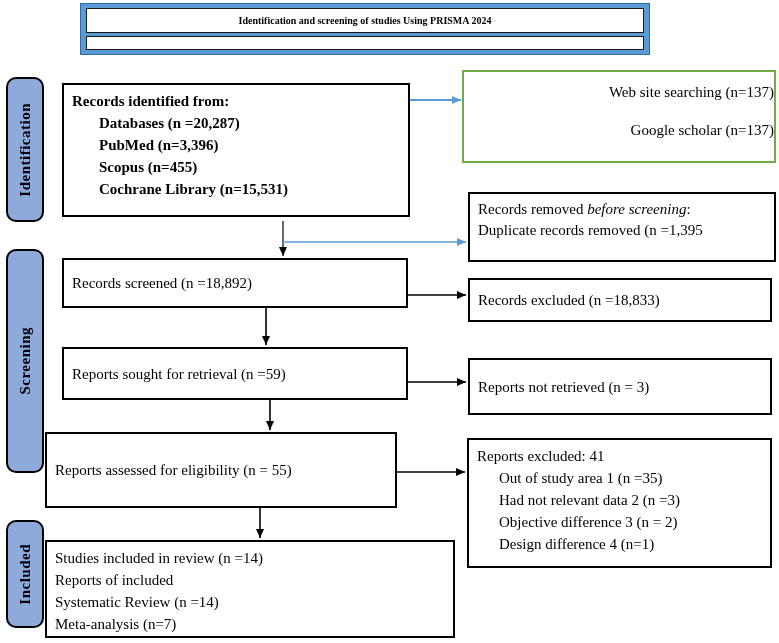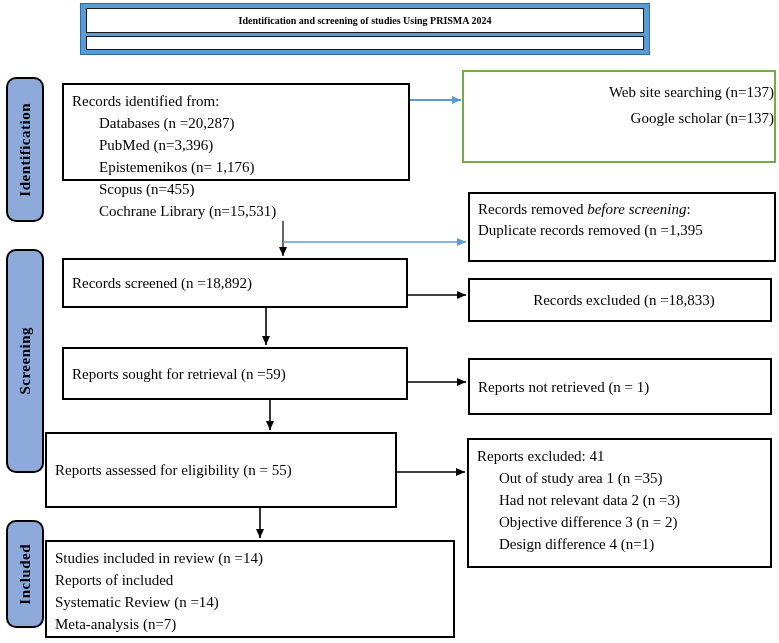--- a/index.html
+++ b/index.html
@@ -33,21 +33,21 @@
   
   .box {
     position:absolute; background:#fff; border:2px solid #000;
     box-sizing:border-box; font-size:15px; line-height:22px;
   }
   .pad { padding:5px 8px; }
   .vcenter { display:flex; align-items:center; padding-left:8px; }
   .indent { padding-left:27px; }
   .indent-sm { padding-left:22px; }
   .center2 { text-align:right; padding-top:9px; }
-  .center2 .gap { margin-top:4px; }
+  .center2 .gap { margin-top:16px; }
   .green { border:2px solid #70AD47; }
   .line { white-space:nowrap; }
   .it { font-style:italic; }
   
   #arrows { position:absolute; left:0; top:0; width:779px; height:643px; pointer-events:none; }
 </style>
 </head>
 <body>
 
 <div id="canvas">
@@ -60,53 +60,52 @@
   <div class="stage" style="top:77px; height:145px;">
     <span>Identification</span>
   </div>
   <div class="stage" style="top:249px; height:224px;">
     <span>Screening</span>
   </div>
   <div class="stage" style="top:520px; height:108px;">
     <span>Included</span>
   </div>
 
-  <div class="box pad" style="left:62px; top:83px; width:348px; height:98px;">
+  <div class="box pad" style="left:62px; top:83px; width:348px; height:134px;font-weight:bold;">
     <div class="line">Records identified from:</div>
     <div class="line indent">Databases (n =20,287)</div>
     <div class="line indent">PubMed (n=3,396)</div>
-    <div class="line indent">Epistemenikos (n= 1,176)</div>
     <div class="line indent">Scopus (n=455)</div>
     <div class="line indent">Cochrane Library (n=15,531)</div>
   </div>
 
   <div class="box green center2" style="left:462px; top:70px; width:314px; height:93px;">
     <div class="line">Web site searching (n=137)</div>
     <div class="line gap">Google scholar (n=137)</div>
   </div>
 
   <div class="box pad" style="left:468px; top:192px; width:308px; height:70px; line-height:21px;">
     <div class="line"><span>Records removed </span><span class="it">before screening</span><span>:</span></div>
     <div class="line">Duplicate records removed (n =1,395</div>
   </div>
 
   <div class="box vcenter" style="left:62px; top:258px; width:346px; height:50px;">
     <span class="line">Records screened (n =18,892)</span>
   </div>
 
-  <div class="box vcenter" style="left:468px; top:278px; width:304px; height:44px;justify-content:center;">
+  <div class="box vcenter" style="left:468px; top:278px; width:304px; height:44px;">
     <span class="line">Records excluded (n =18,833)</span>
   </div>
 
   <div class="box vcenter" style="left:62px; top:347px; width:346px; height:53px;">
     <span class="line">Reports sought for retrieval (n =59)</span>
   </div>
 
   <div class="box vcenter" style="left:468px; top:358px; width:304px; height:57px;">
-    <span class="line">Reports not retrieved (n = 1)</span>
+    <span class="line">Reports not retrieved (n = 3)</span>
   </div>
 
   <div class="box vcenter" style="left:45px; top:432px; width:352px; height:76px;">
     <span class="line">Reports assessed for eligibility (n = 55)</span>
   </div>
 
   <div class="box pad" style="left:467px; top:438px; width:305px; height:130px;">
     <div class="line">Reports excluded: 41</div>
     <div class="line indent-sm">Out of study area 1 (n =35)</div>
     <div class="line indent-sm">Had not relevant data 2 (n =3)</div>

